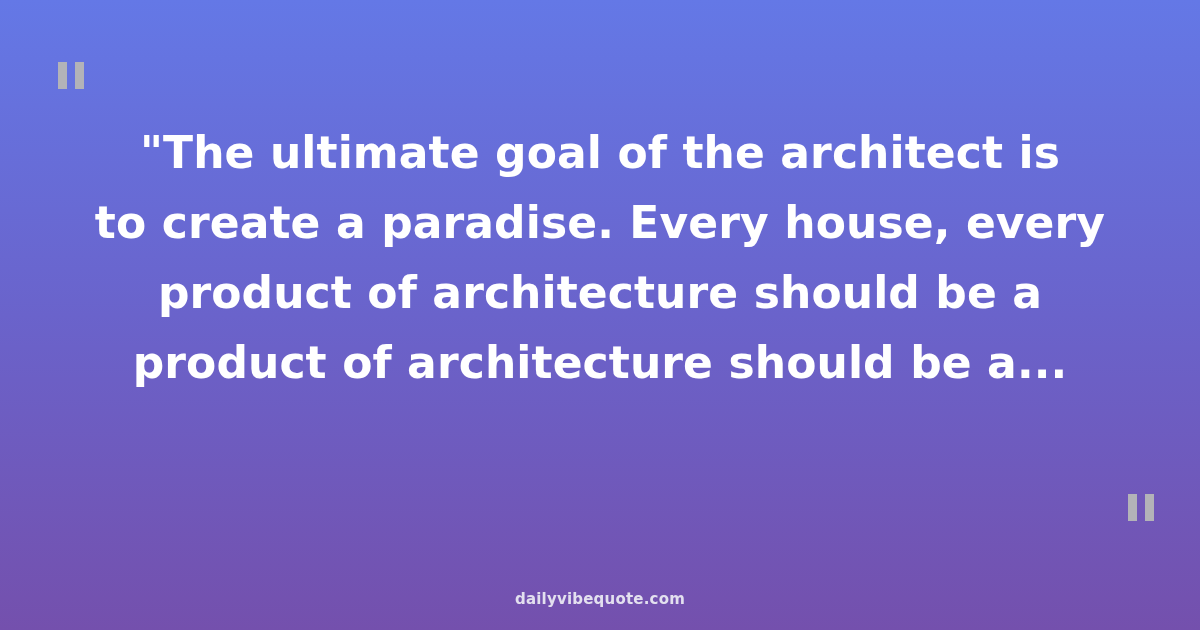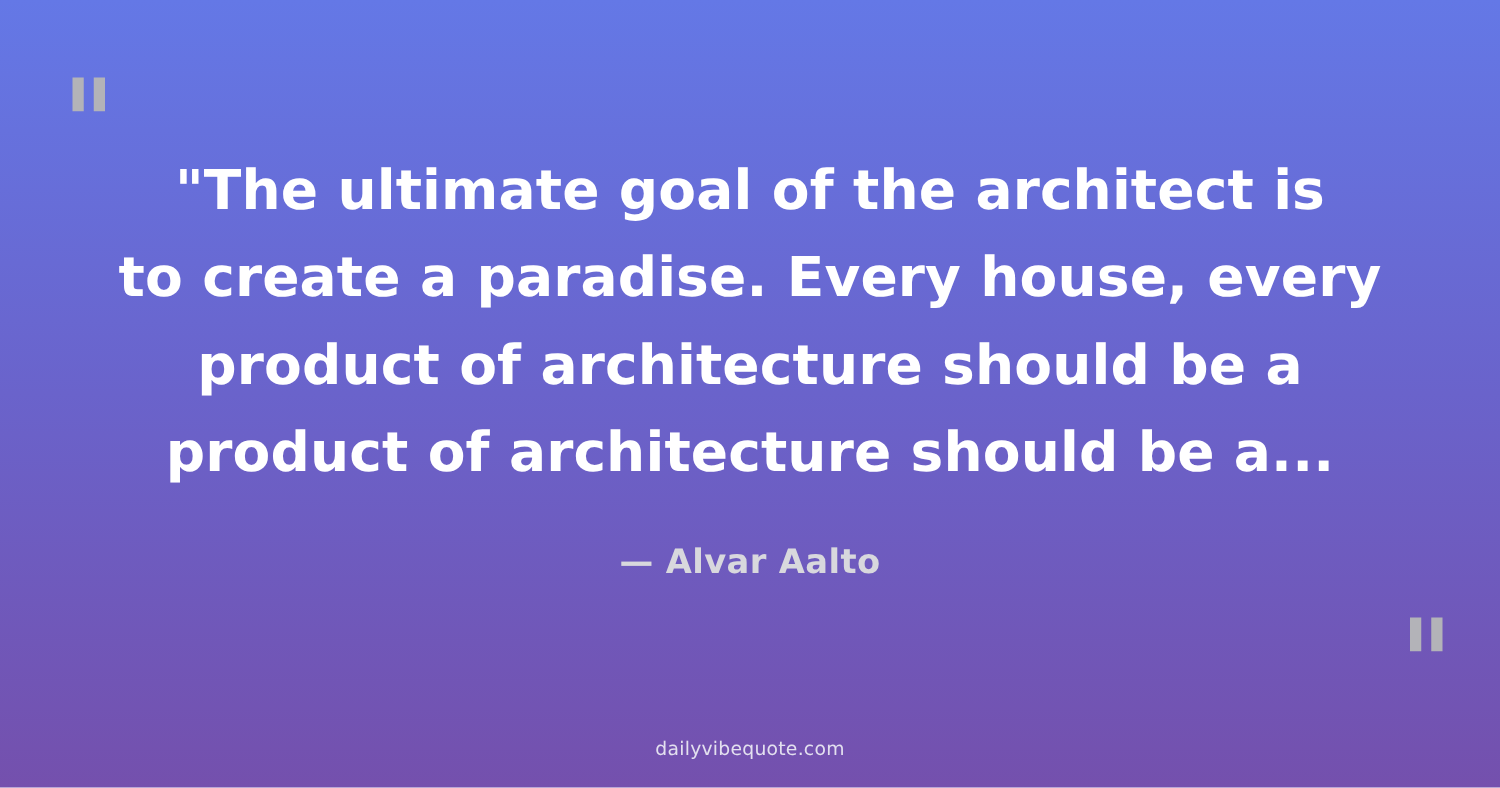--- a/index.html
+++ b/index.html
@@ -81,40 +81,39 @@
 
   
   #site-brand {
     position: absolute;
     bottom: 22px;
     left: 50%;
     transform: translateX(-50%);
     text-align: left;
     color: #e3e0ef;
     font-size: 15px;
-    font-weight: normal;
+    font-weight: bold;
     letter-spacing: 0.2px;
   }
 </style>
 </head>
 <body>
 
 <div id="quote-card">
 
   <div id="quote-mark-open" class="quote-mark">
     <div class="bar"></div>
     <div class="bar"></div>
   </div>
 
   <div id="quote-text">"The ultimate goal of the architect is
 to create a paradise. Every house, every
 product of architecture should be a
 product of architecture should be a...</div>
 
-  <div id="quote-attribution">— Alvar Aalto</div>
 
   <div id="quote-mark-close" class="quote-mark">
     <div class="bar"></div>
     <div class="bar"></div>
   </div>
 
   <div id="site-brand">dailyvibequote.com</div>
 
 </div>
 

